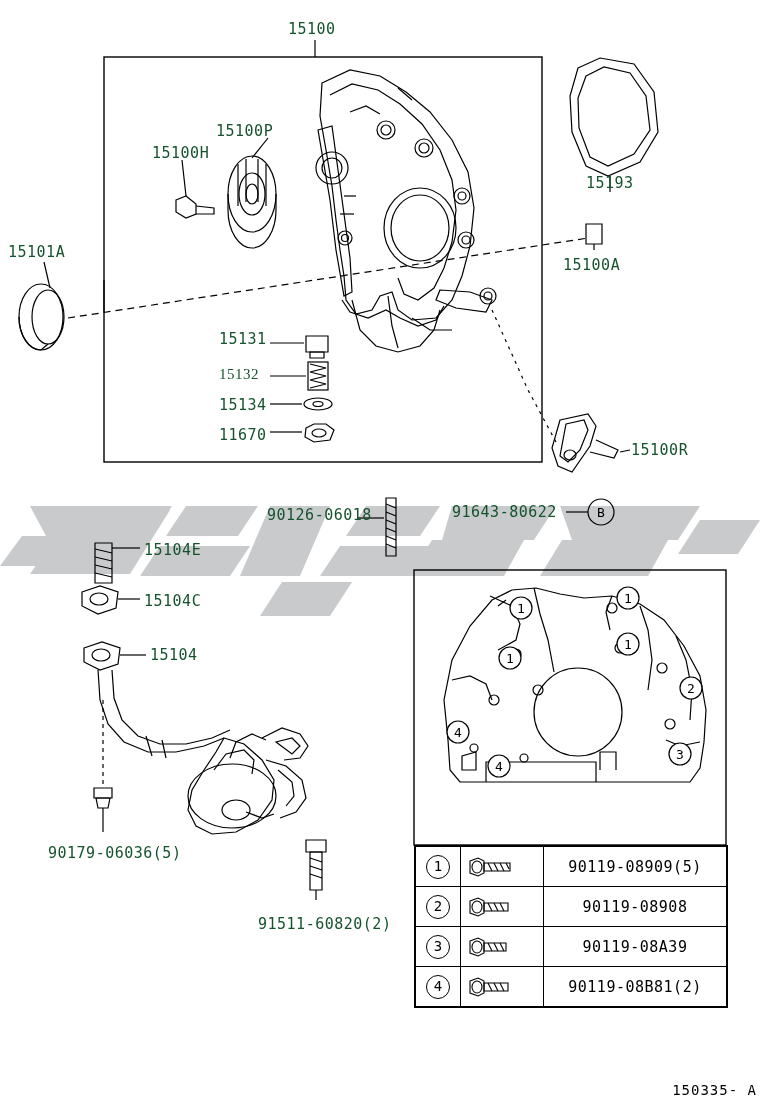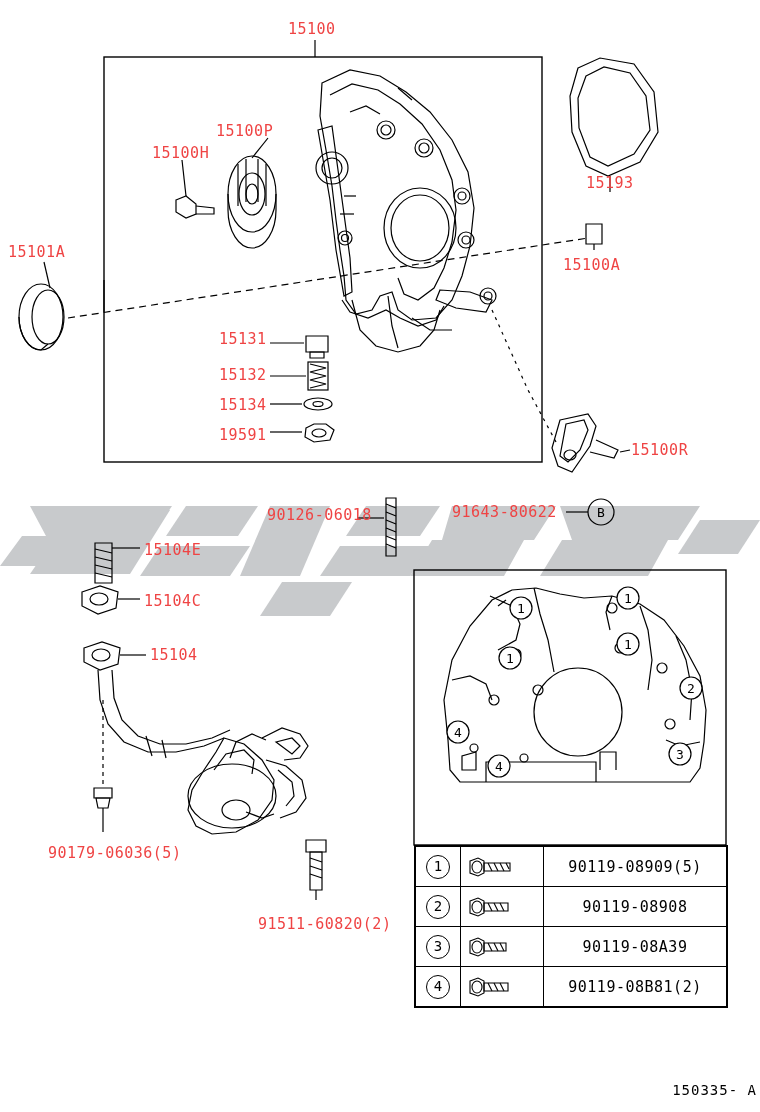--- a/index.html
+++ b/index.html
@@ -14,21 +14,21 @@
     background: #ffffff;
     overflow: hidden;
     font-family: "DejaVu Sans Mono", "Liberation Mono", monospace;
     color: #000000;
   }
   .label {
     position: absolute;
     font-family: "DejaVu Sans Mono", "Liberation Mono", monospace;
     font-size: 15px;
     letter-spacing: 0.5px;
-    color: #ef4444;
+    color: #14532d;
     white-space: nowrap;
   }
   .watermark {
     position: absolute;
     left: 0;
     top: 470px;
     width: 760px;
     height: 180px;
     pointer-events: none;
     opacity: 1;
@@ -288,23 +288,23 @@
     </g>
   </svg>
 
   <div class="label" style="left:288px; top:20px;">15100</div>
   <div class="label" style="left:216px; top:122px;">15100P</div>
   <div class="label" style="left:152px; top:144px;">15100H</div>
   <div class="label" style="left:586px; top:174px;">15193</div>
   <div class="label" style="left:563px; top:256px;">15100A</div>
   <div class="label" style="left:8px;   top:243px;">15101A</div>
   <div class="label" style="left:219px; top:330px;">15131</div>
-  <div class="label" style="left:219px; top:366px;">15132</div>
+  <div class="label" style="left:219px; top:366px;font-family:Liberation Serif, serif;">15132</div>
   <div class="label" style="left:219px; top:396px;">15134</div>
-  <div class="label" style="left:219px; top:426px;">19591</div>
+  <div class="label" style="left:219px; top:426px;">11670</div>
   <div class="label" style="left:631px; top:441px;">15100R</div>
   <div class="label" style="left:267px; top:506px;">90126-06018</div>
   <div class="label" style="left:452px; top:503px;">91643-80622</div>
   <div class="label" style="left:144px; top:541px;">15104E</div>
   <div class="label" style="left:144px; top:592px;">15104C</div>
   <div class="label" style="left:150px; top:646px;">15104</div>
   <div class="label" style="left:48px;  top:844px;">90179-06036(5)</div>
   <div class="label" style="left:258px; top:915px;">91511-60820(2)</div>
 
   <div class="bom">

